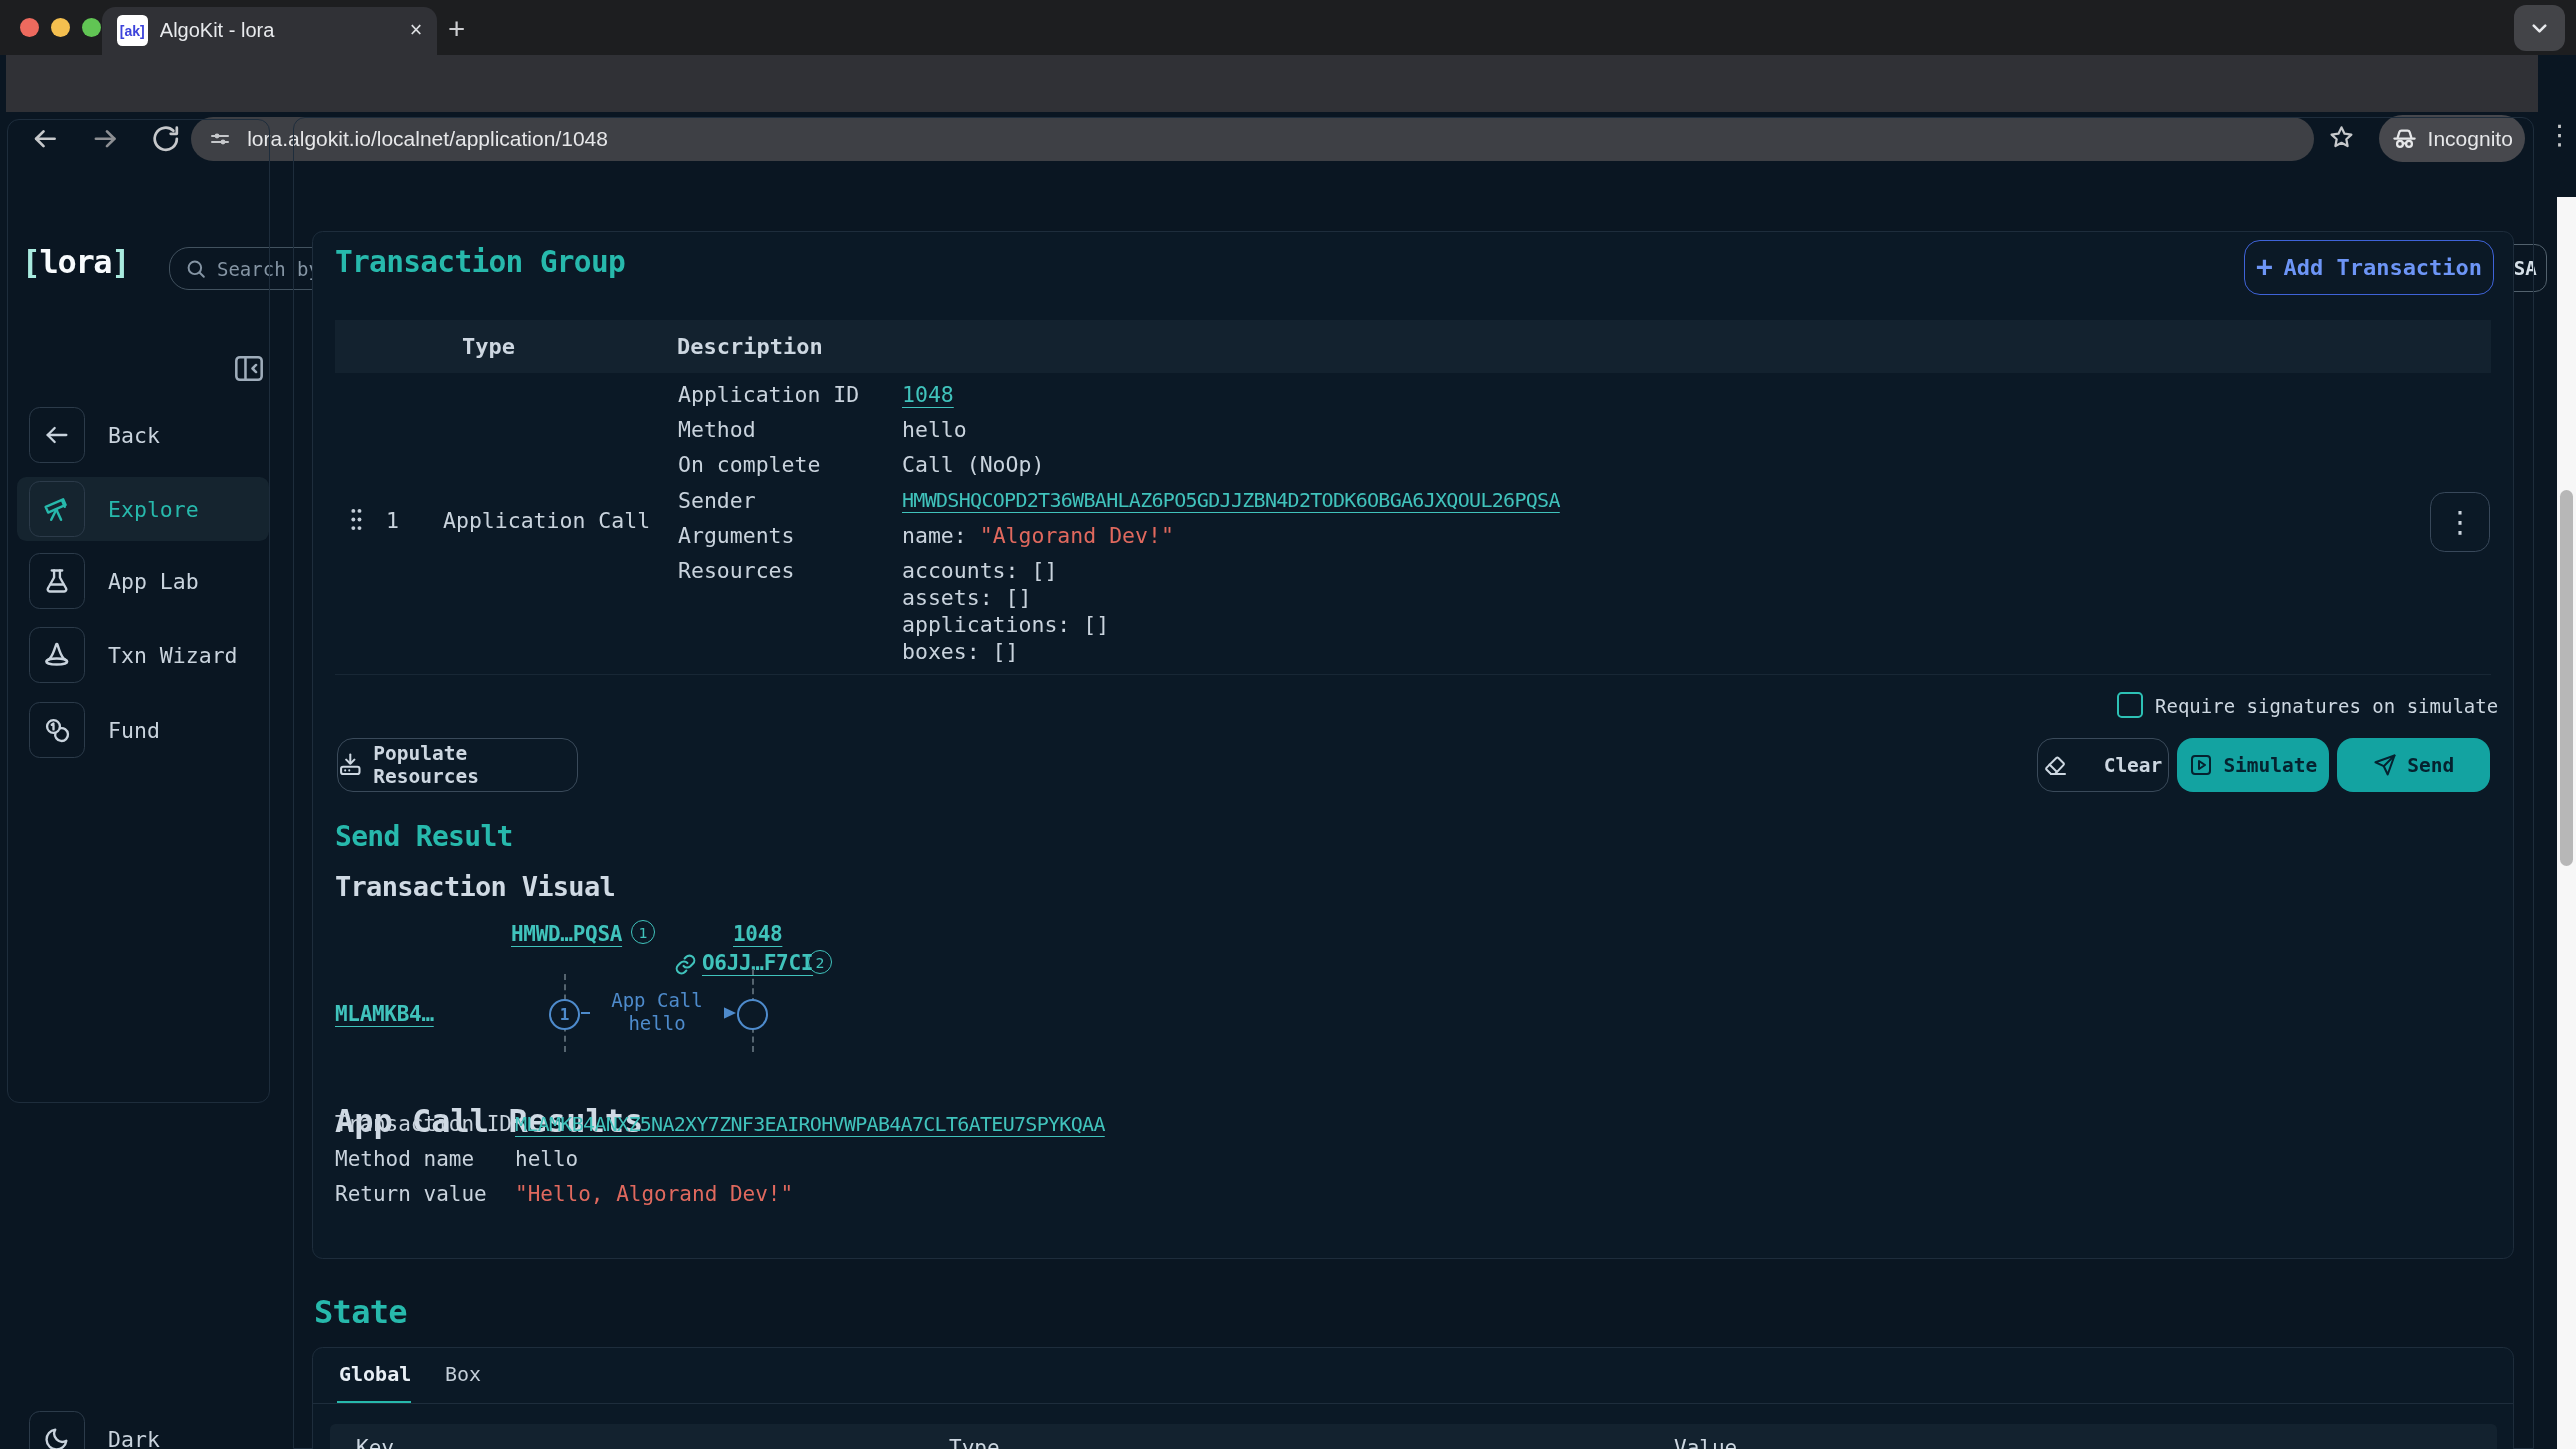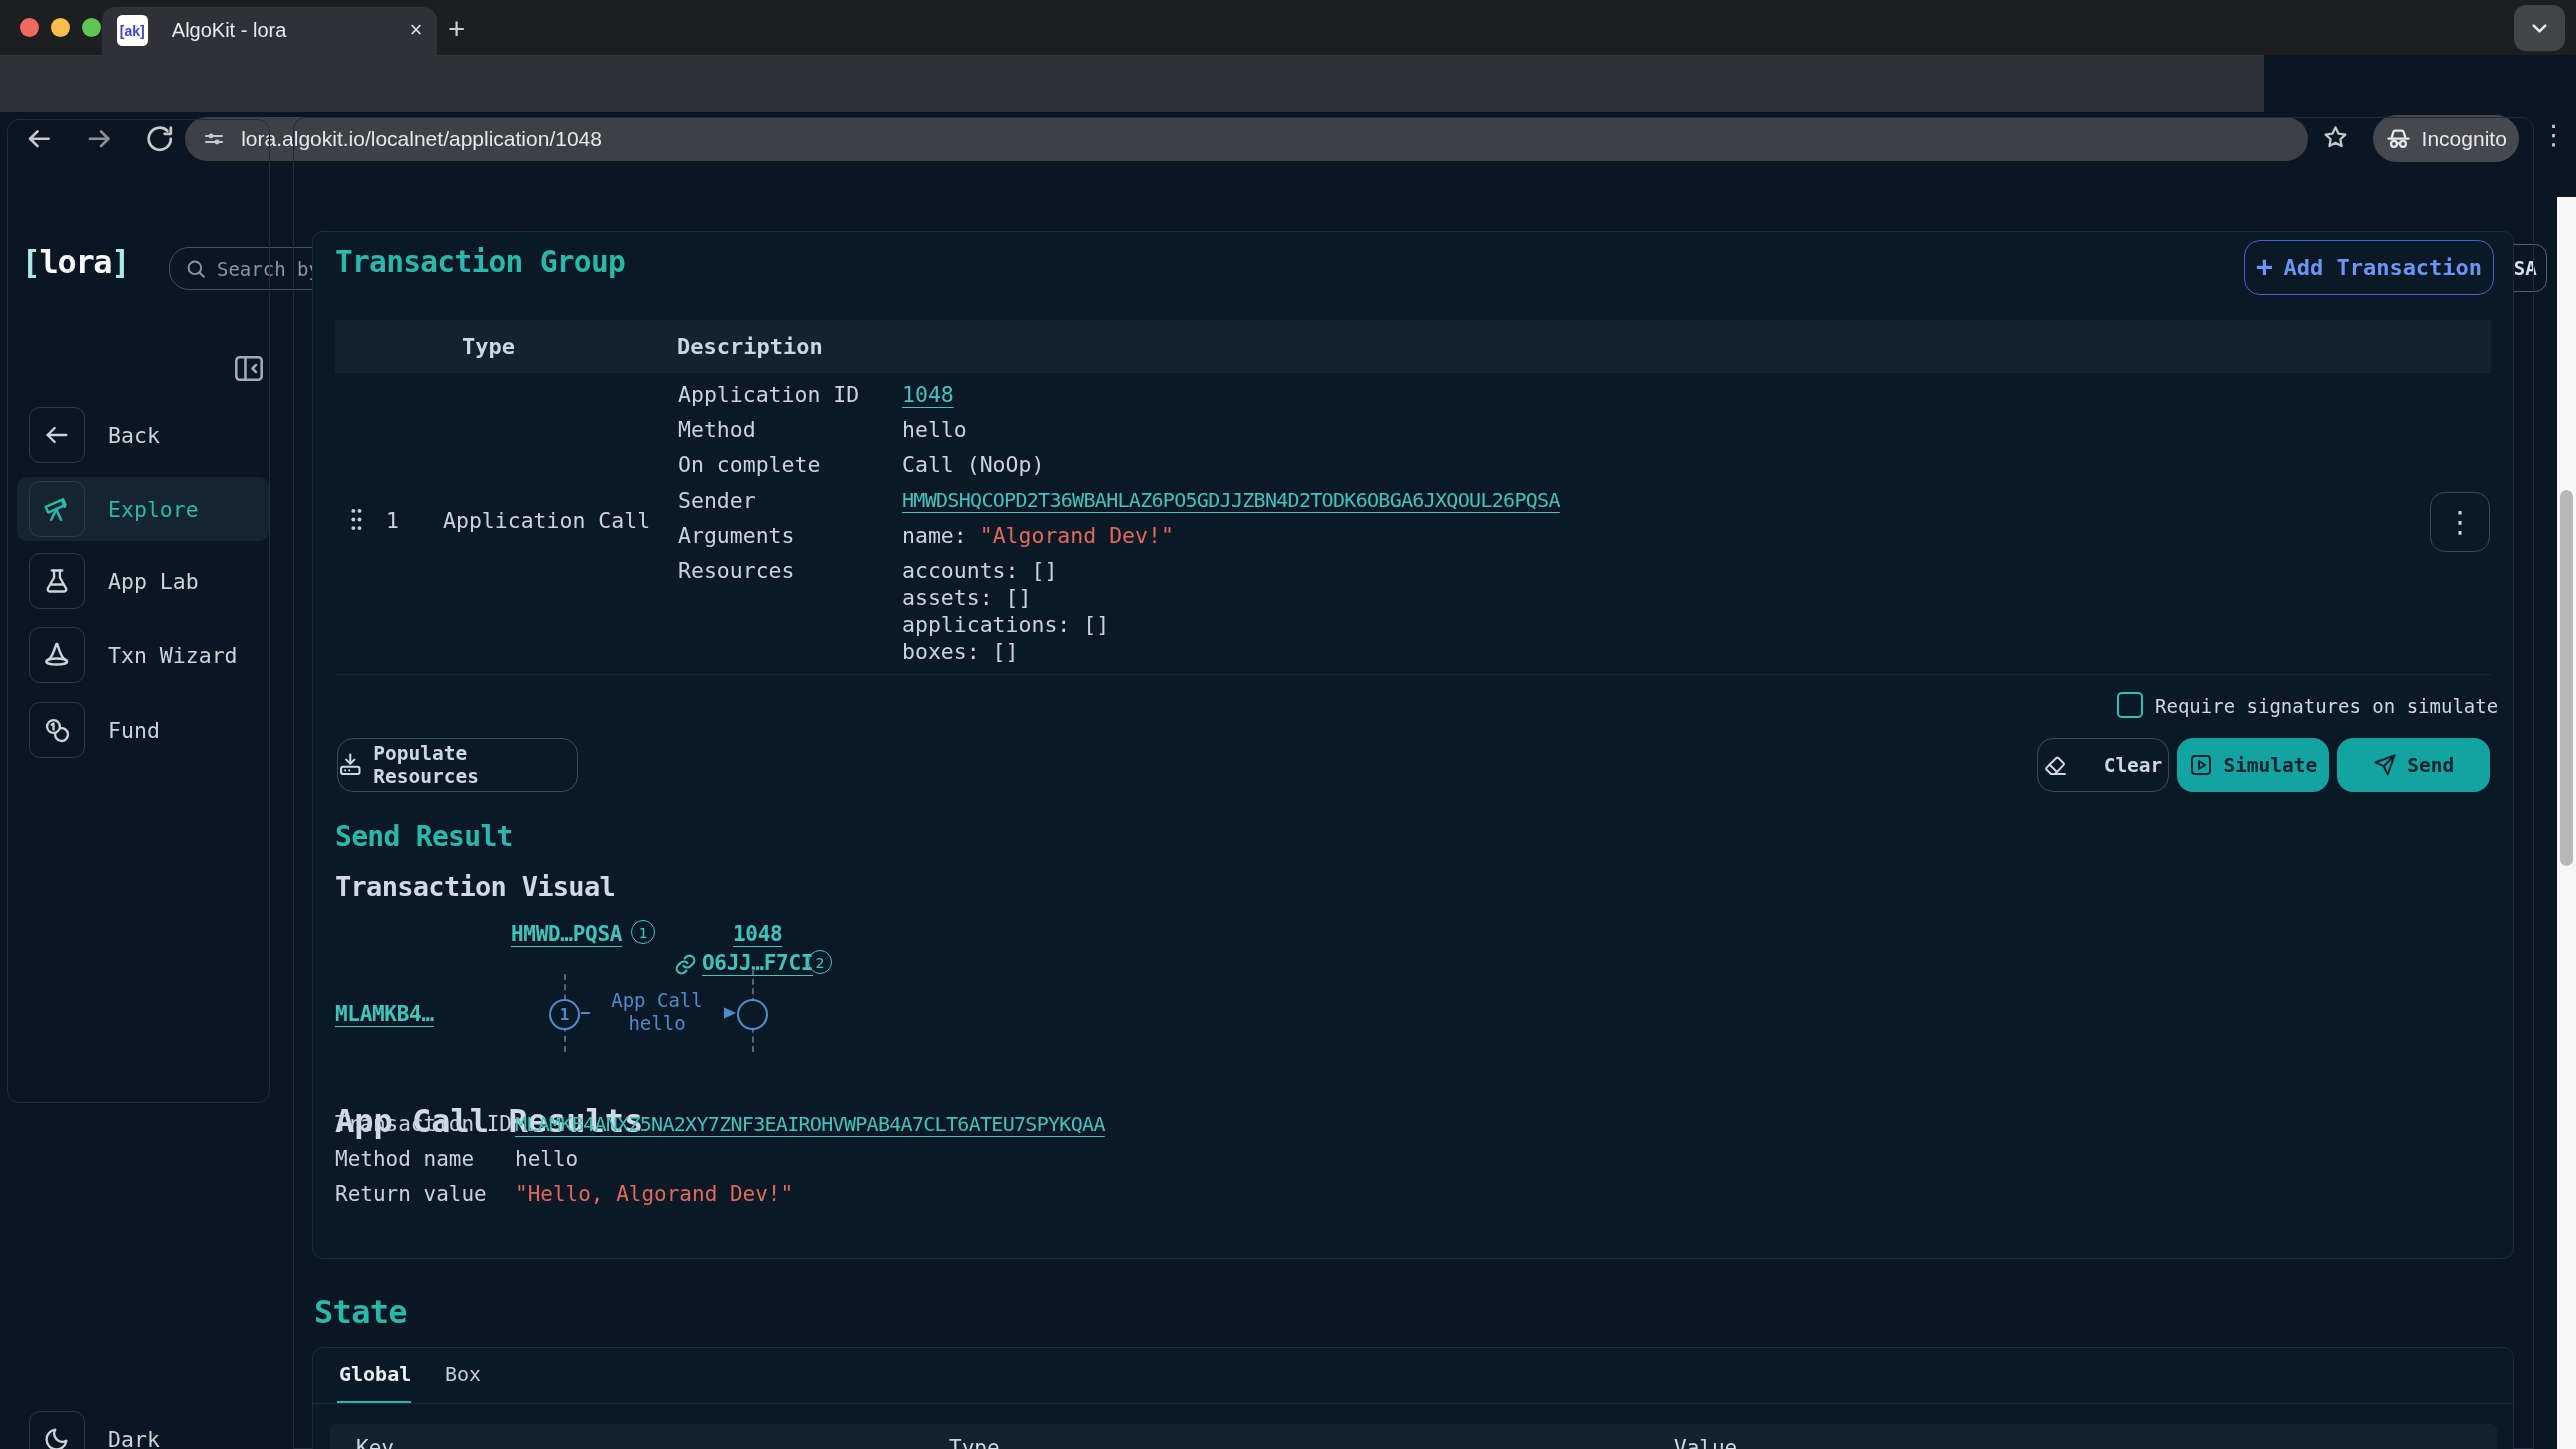--- a/index.html
+++ b/index.html
@@ -5,28 +5,28 @@
   * { margin:0; padding:0; box-sizing:border-box; }
   html,body { width:2576px; height:1449px; overflow:hidden; background:#000; }
   body { font-family:"DejaVu Sans Mono", monospace; }
   .abs { position:absolute; }
   #stage { position:relative; width:2576px; height:1449px; background:var(--page-bg); }
 
   
   #tabstrip { left:0; top:0; width:2576px; height:55px; background:var(--chrome-tabstrip); }
   .traffic { width:19px; height:19px; border-radius:50%; top:18px; }
   #tab { left:102px; top:6.7px; width:335px; height:48px; background:var(--chrome-toolbar);
-         border-radius:13.4px 13.4px 0 0; display:flex; align-items:center; padding:0 14.8px; gap:24px; }
+         border-radius:13.4px 13.4px 0 0; display:flex; align-items:center; padding:0 14.8px; gap:12px; }
   #favicon { width:31px; height:31px; background:#fff; border-radius:5.4px; display:flex; align-items:center; justify-content:center;
              color:#3d43db; font-weight:bold; font-size:14px; font-family:"Liberation Sans",sans-serif; }
   #tab-title { color:#e8eaed; font-size:20px; font-family:"Liberation Sans",sans-serif; flex:1; white-space:nowrap; overflow:hidden; }
   #new-tab-btn { left:448px; top:12px; font-size:29.5px; color:#cdced1; font-family:"Liberation Sans",sans-serif; }
   #tab-search-btn { left:2514px; top:5.4px; width:51px; height:46px; background:#434448; border-radius:12px;
                     display:flex; align-items:center; justify-content:center; }
-  #toolbar { left:0; top:55px; width:2264px; height:57px; background:var(--chrome-toolbar);
+  #toolbar { left:6px; top:55px; width:2532px; height:57px; background:var(--chrome-toolbar);
              display:flex; align-items:center; }
   .nav-ico { position:absolute; top:69px; }
   #omnibox { left:185px; top:62px; width:2123px; height:44px; background:var(--chrome-pill); border-radius:23px;
              display:flex; align-items:center; padding:0 17.4px; gap:14.8px; }
   #omnibox-url { color:var(--chrome-text); font-size:21px; font-family:"Liberation Sans",sans-serif; }
   #incognito-badge { left:2373px; top:60px; width:146px; height:47px; background:#47484d; border-radius:24px;
                      display:flex; align-items:center; justify-content:center; gap:9.4px; }
   #incognito-badge span { color:#e6e7e9; font-size:21px; font-family:"Liberation Sans",sans-serif; }
 
   

